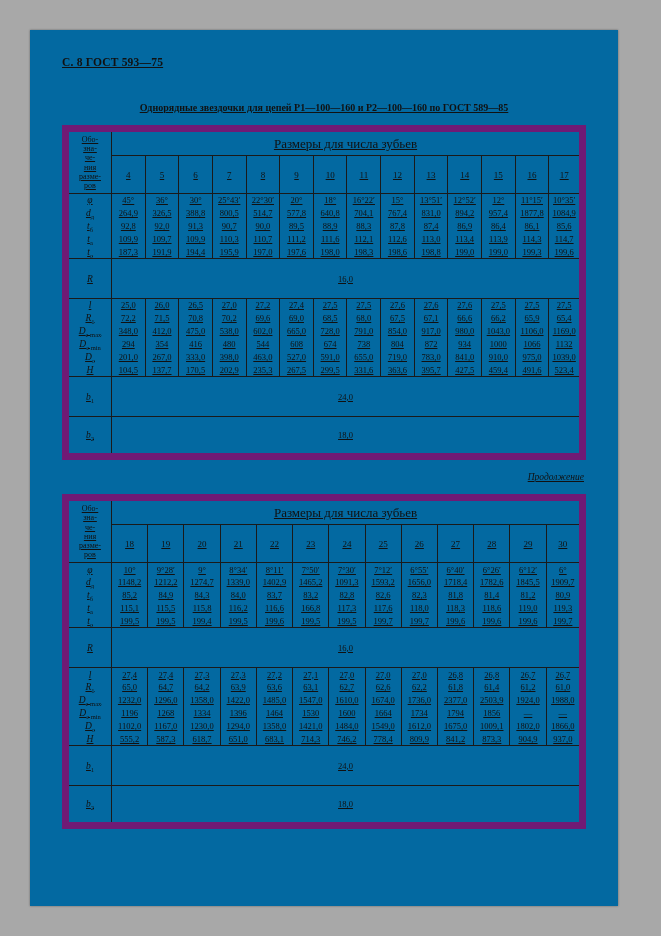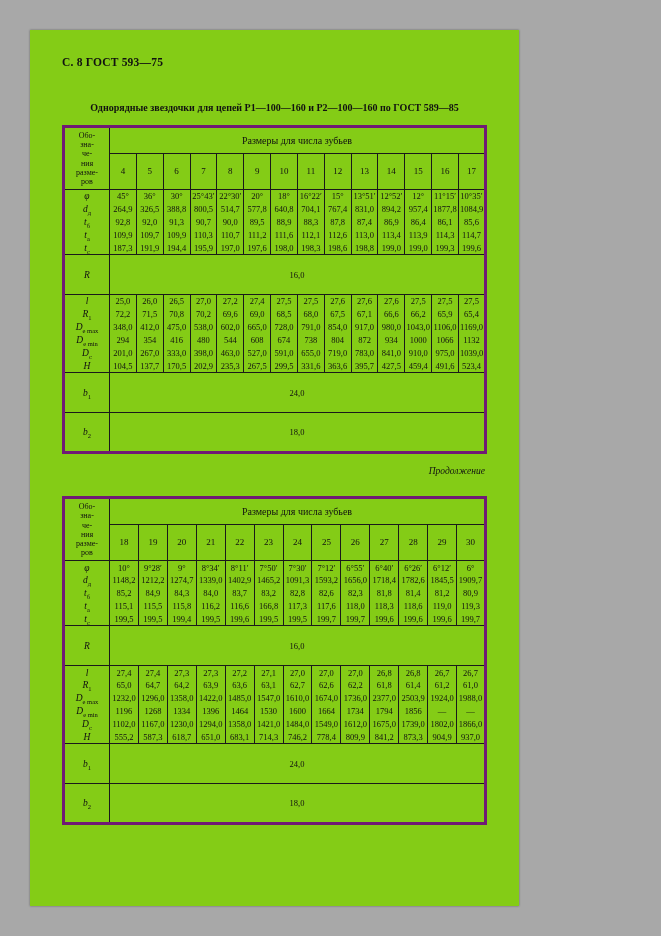--- a/index.html
+++ b/index.html
@@ -6,42 +6,43 @@
   html, body { margin: 0; }
   body {
     width: 661px;
     height: 936px;
     background: #a8a8a8;
     padding: 30px;
     font-family: "Liberation Serif", "DejaVu Serif", serif;
     color: #111;
   }
   .page {
-    width: 489px;
+    width: 588px;
     height: 876px;
-    background: #84cc16;
+    background: #0369a1;
     padding: 26px 32px 30px 32px;
     box-shadow: 0 0 2px rgba(0,0,0,.4);
+    text-decoration: underline;
   }
   .doc-header {
     font-weight: bold;
     font-size: 11.5px;
     letter-spacing: .2px;
   }
   .doc-title {
     text-align: center;
     font-weight: bold;
     font-size: 10px;
     margin: 34px 10px 12px 10px;
   }
   table.gost {
     border-collapse: collapse;
     width: 100%;
     table-layout: fixed;
-    border: 3px solid #701a75;
+    border: 7px solid #701a75;
     font-size: 8.5px;
   }
   .gost th, .gost td {
     padding: 0 1px;
     text-align: center;
     vertical-align: middle;
     font-weight: normal;
     overflow: hidden;
   }
   .gost .corner {
@@ -49,42 +50,42 @@
     font-size: 8px;
     line-height: 1.15;
     white-space: pre-line;
     border-right: 1px solid #1a1a1a;
     border-bottom: 1px solid #1a1a1a;
     padding: 3px 1px;
   }
   .gost .span-head {
     border-bottom: 1px solid #1a1a1a;
     height: 21px;
-    font-size: 10px;
+    font-size: 13px;
   }
   .gost .teeth-row th {
     height: 29px;
     border-bottom: 1px solid #1a1a1a;
     font-size: 9px;
   }
   .gost .v { border-left: 1px solid #1a1a1a; }
   .gost td.label {
     border-right: 1px solid #1a1a1a;
     font-size: 9.5px;
   }
   .gost i { font-style: italic; }
   .gost sub { font-size: 6.5px; line-height: 0; }
   .gost tbody td { height: 13px; }
   .gost tr.sep td { border-top: 1px solid #1a1a1a; }
   .gost tr.tall td { height: 40px; }
   .continuation {
     text-align: right;
     font-style: italic;
     font-size: 9.5px;
-    margin: 12px 2px 20px 0;
+    margin: 12px 2px 12px 0;
   }
 </style>
 </head>
 <body>
 
 <div class="page">
   <div class="doc-header">С. 8 ГОСТ 593—75</div>
   <div class="doc-title">Однорядные звездочки для цепей Р1—100—160 и Р2—100—160 по ГОСТ 589—85</div>
 
   <table class="gost">
@@ -501,21 +502,21 @@
           <td class="v">1102,0</td>
           <td class="v">1167,0</td>
           <td class="v">1230,0</td>
           <td class="v">1294,0</td>
           <td class="v">1358,0</td>
           <td class="v">1421,0</td>
           <td class="v">1484,0</td>
           <td class="v">1549,0</td>
           <td class="v">1612,0</td>
           <td class="v">1675,0</td>
-          <td class="v">1739,0</td>
+          <td class="v">1009,1</td>
           <td class="v">1802,0</td>
           <td class="v">1866,0</td>
         </tr>
         <tr>
           <td class="label"><i>H</i></td>
           <td class="v">555,2</td>
           <td class="v">587,3</td>
           <td class="v">618,7</td>
           <td class="v">651,0</td>
           <td class="v">683,1</td>

